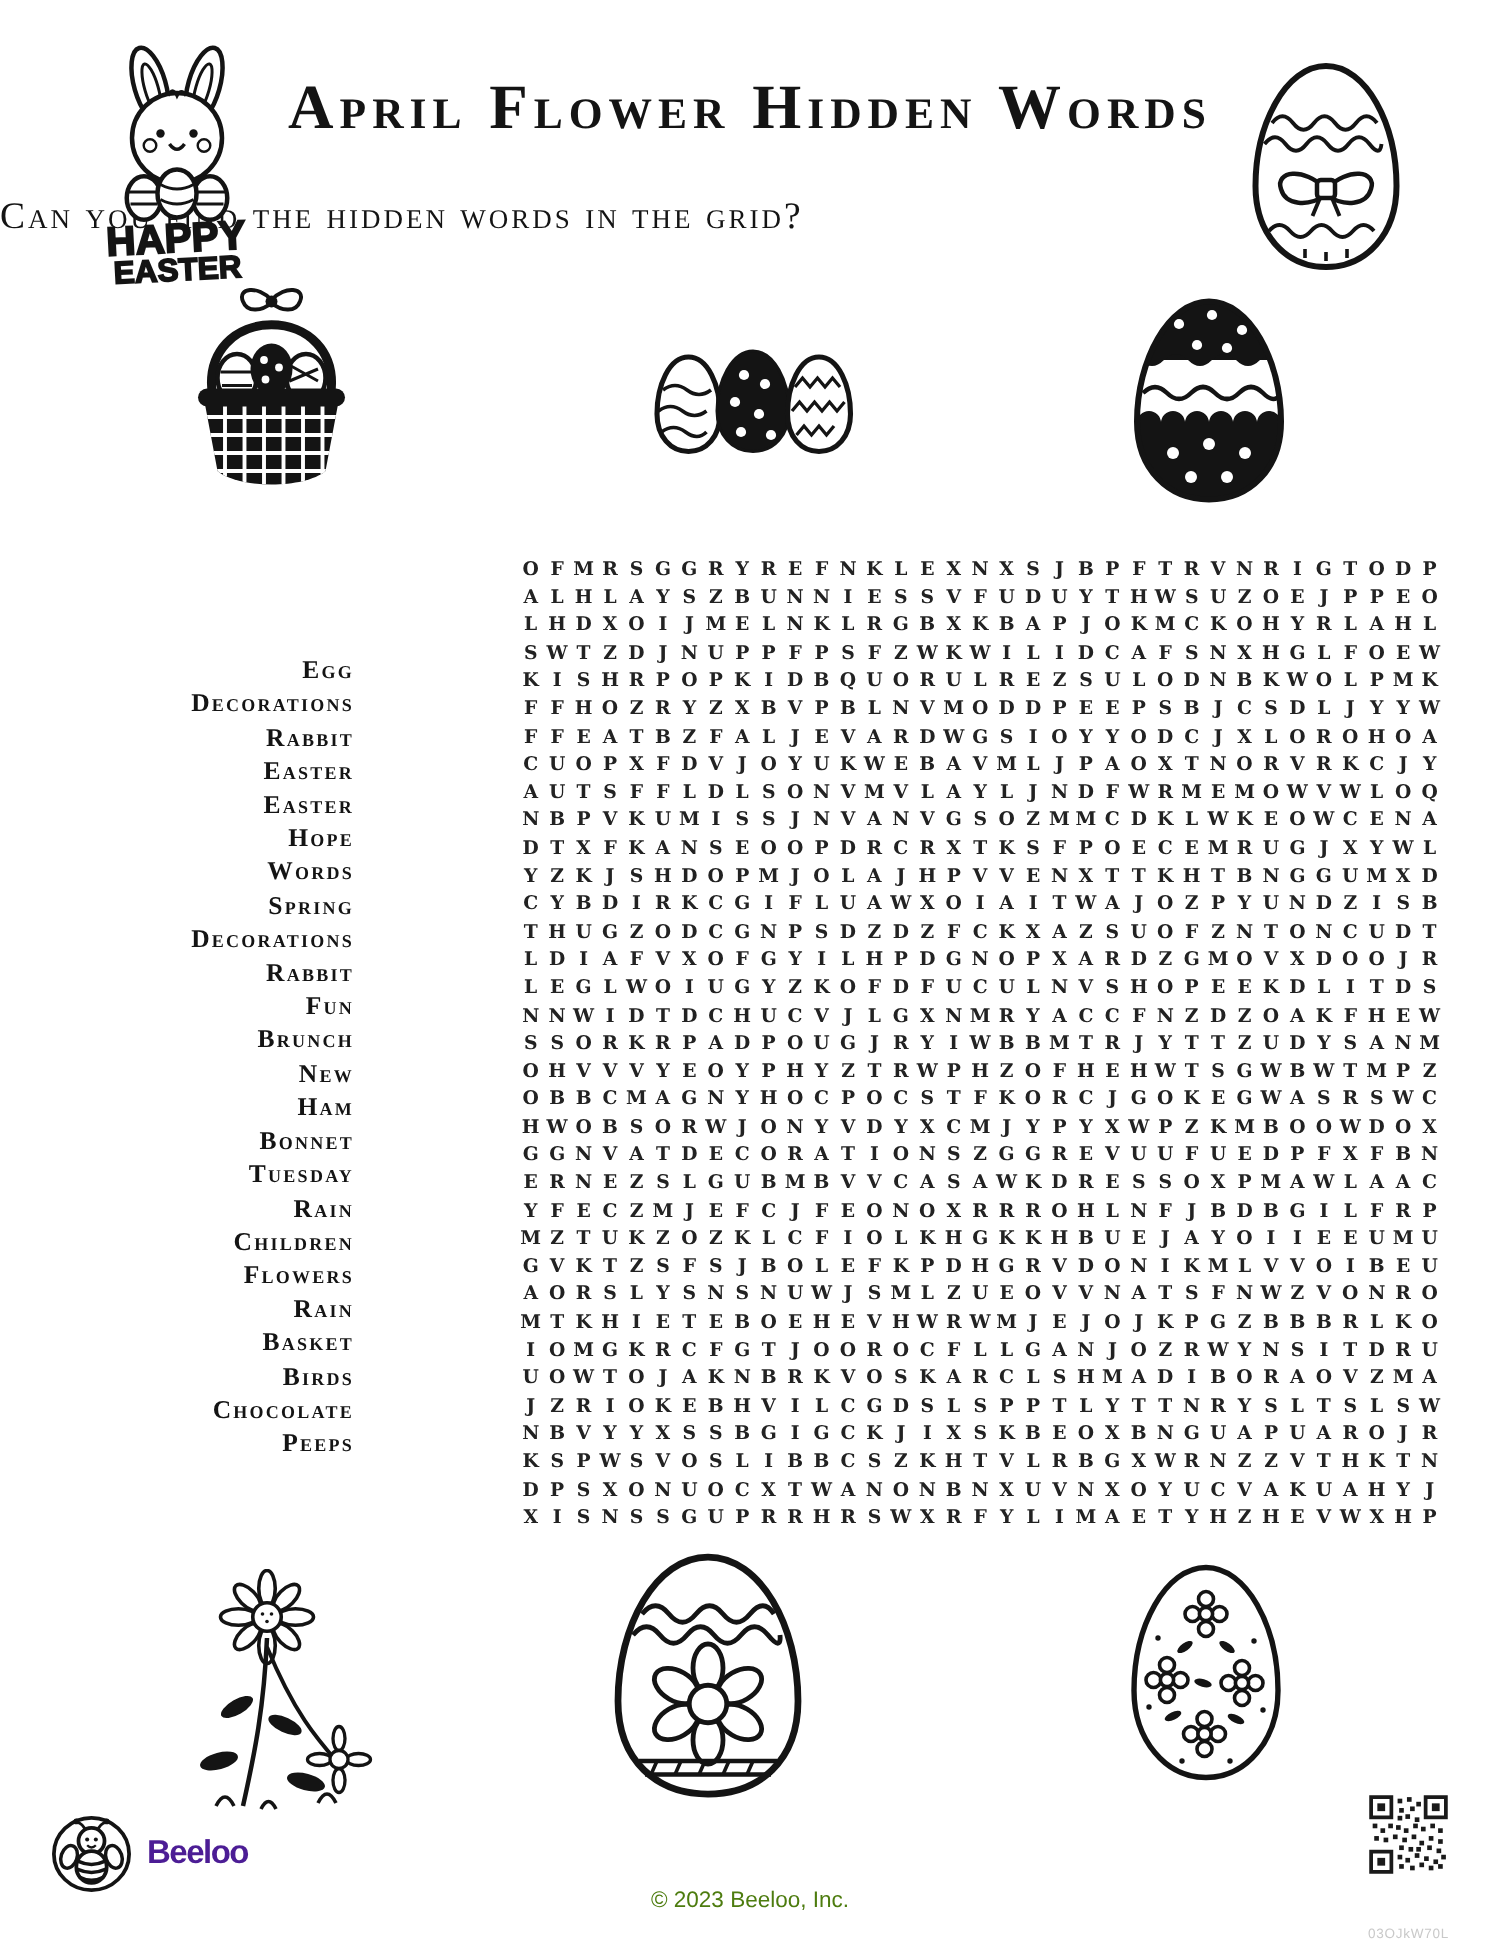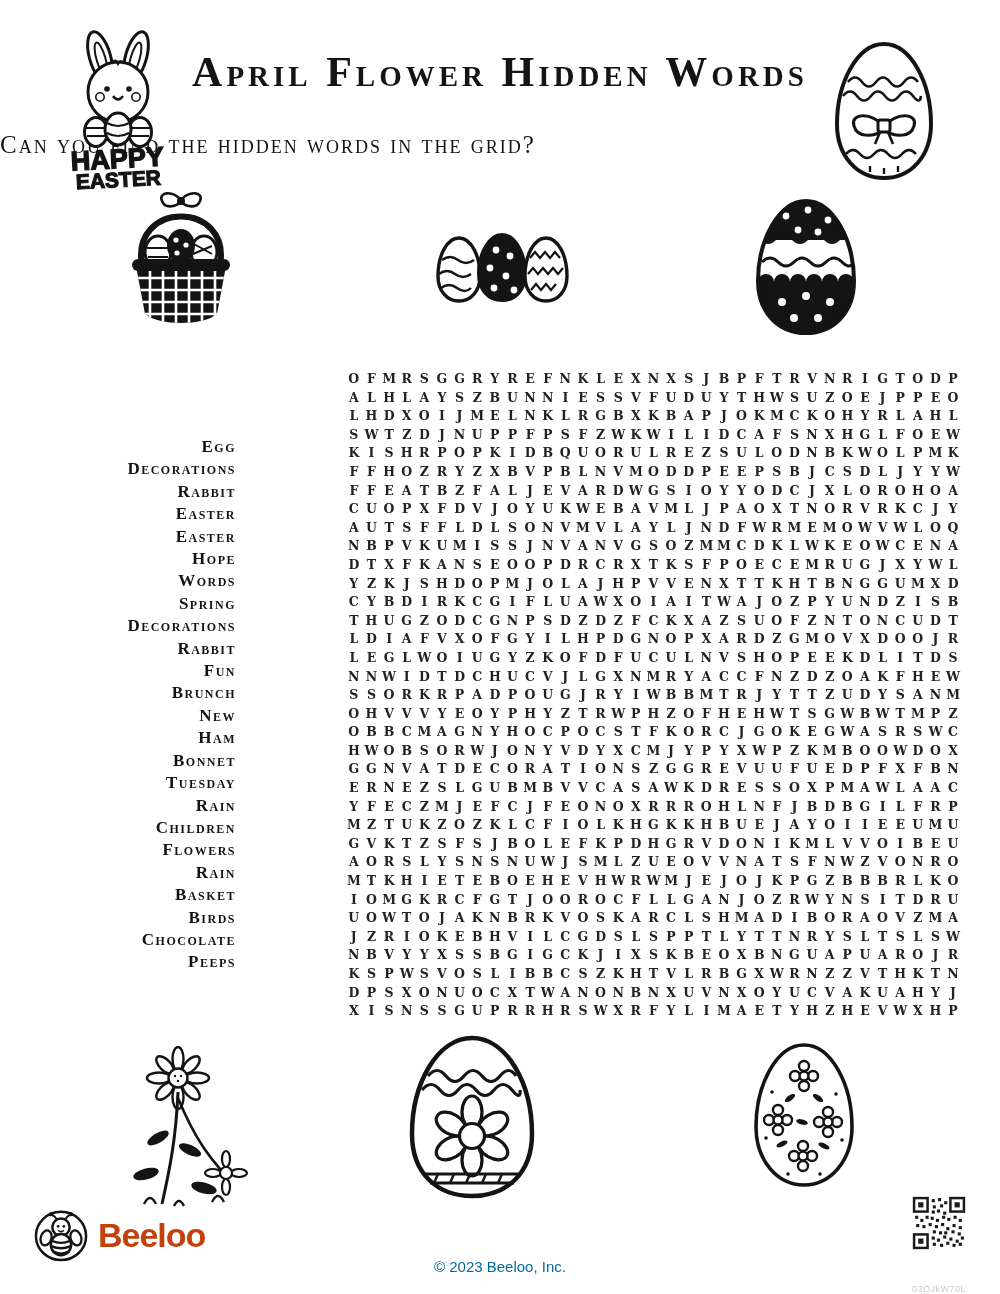--- a/index.html
+++ b/index.html
@@ -31,24 +31,24 @@
 
   
   .grid{position:absolute;left:345px;top:370px;width:617px;height:651px;}
   .grid-row{display:flex;height:18.6px;}
   .cell{width:17.63px;text-align:center;font-family:"DejaVu Serif",serif;
         font-weight:bold;font-size:12.5px;line-height:18.6px;color:#222;}
 
   
   .brand{position:absolute;left:34px;top:1208px;display:flex;align-items:center;gap:10px;}
   .brand .bee{width:54px;height:54px;}
-  .brand-text{font-family:"Liberation Sans",sans-serif;font-weight:bold;font-size:34px;
-        letter-spacing:-1px;color:#c2410c;}
+  .brand-text{font-family:"Liberation Sans",sans-serif;font-weight:bold;font-size:22px;
+        letter-spacing:-1px;color:#4c1d95;}
   .copyright{position:absolute;left:0;right:0;top:1258px;text-align:center;
-        font-family:"Liberation Sans",sans-serif;font-size:15px;color:#0369a1;}
+        font-family:"Liberation Sans",sans-serif;font-size:15px;color:#4d7c0f;}
   .qr{position:absolute;right:34px;top:1196px;width:54px;height:54px;}
   .qr-label{position:absolute;right:34px;top:1284px;font-family:"Liberation Sans",sans-serif;
         font-size:9px;color:#c9c9c9;letter-spacing:.5px;}
 </style>
 </head>
 <body>
 
 <div class="page">
 
   <div class="title">April Flower Hidden Words</div>

